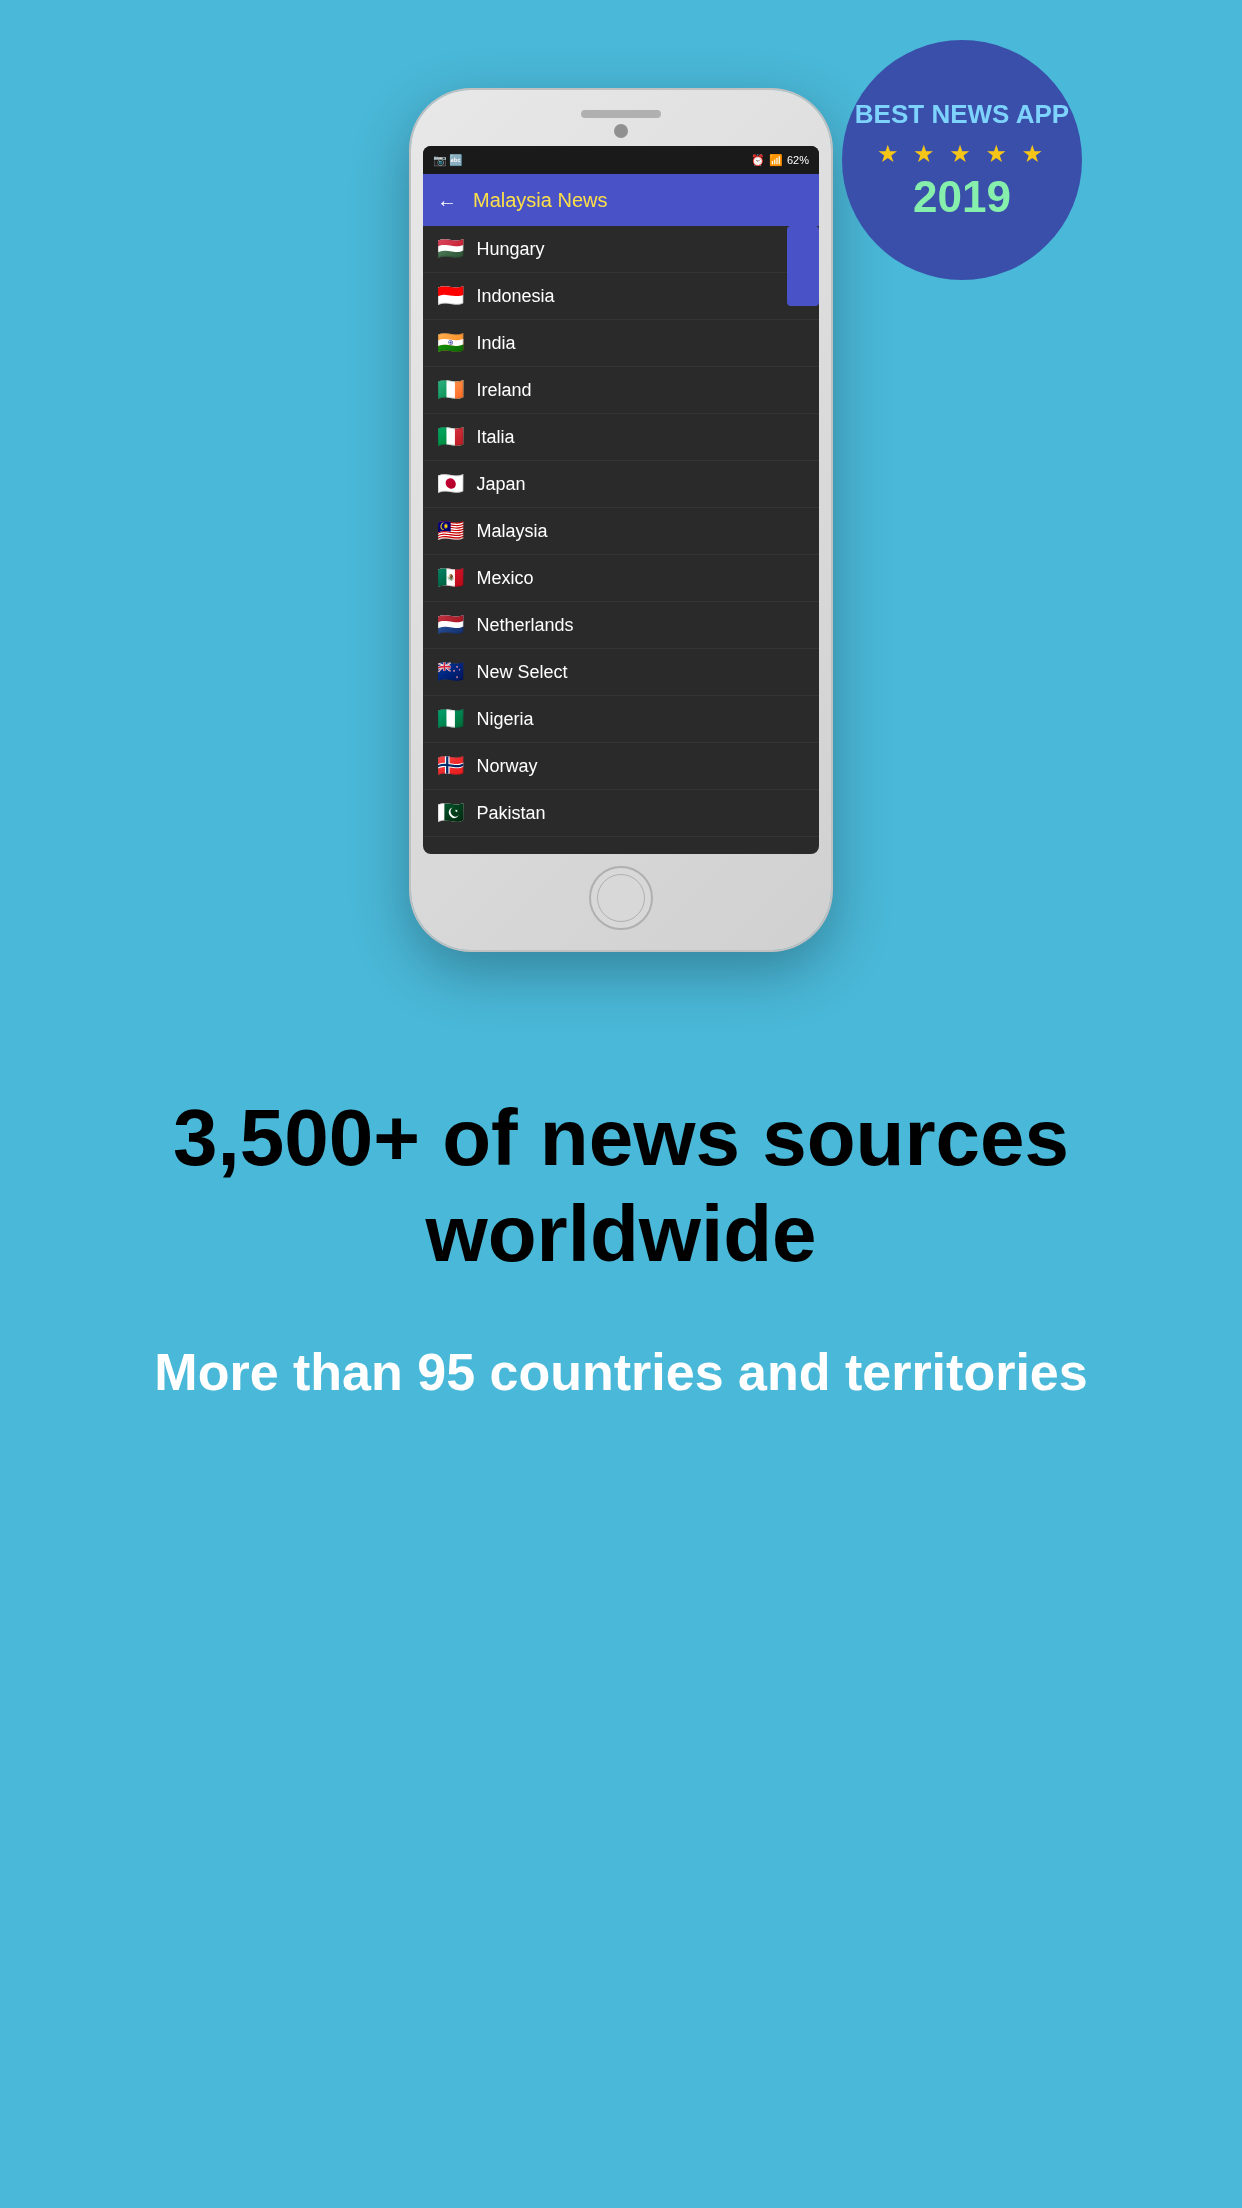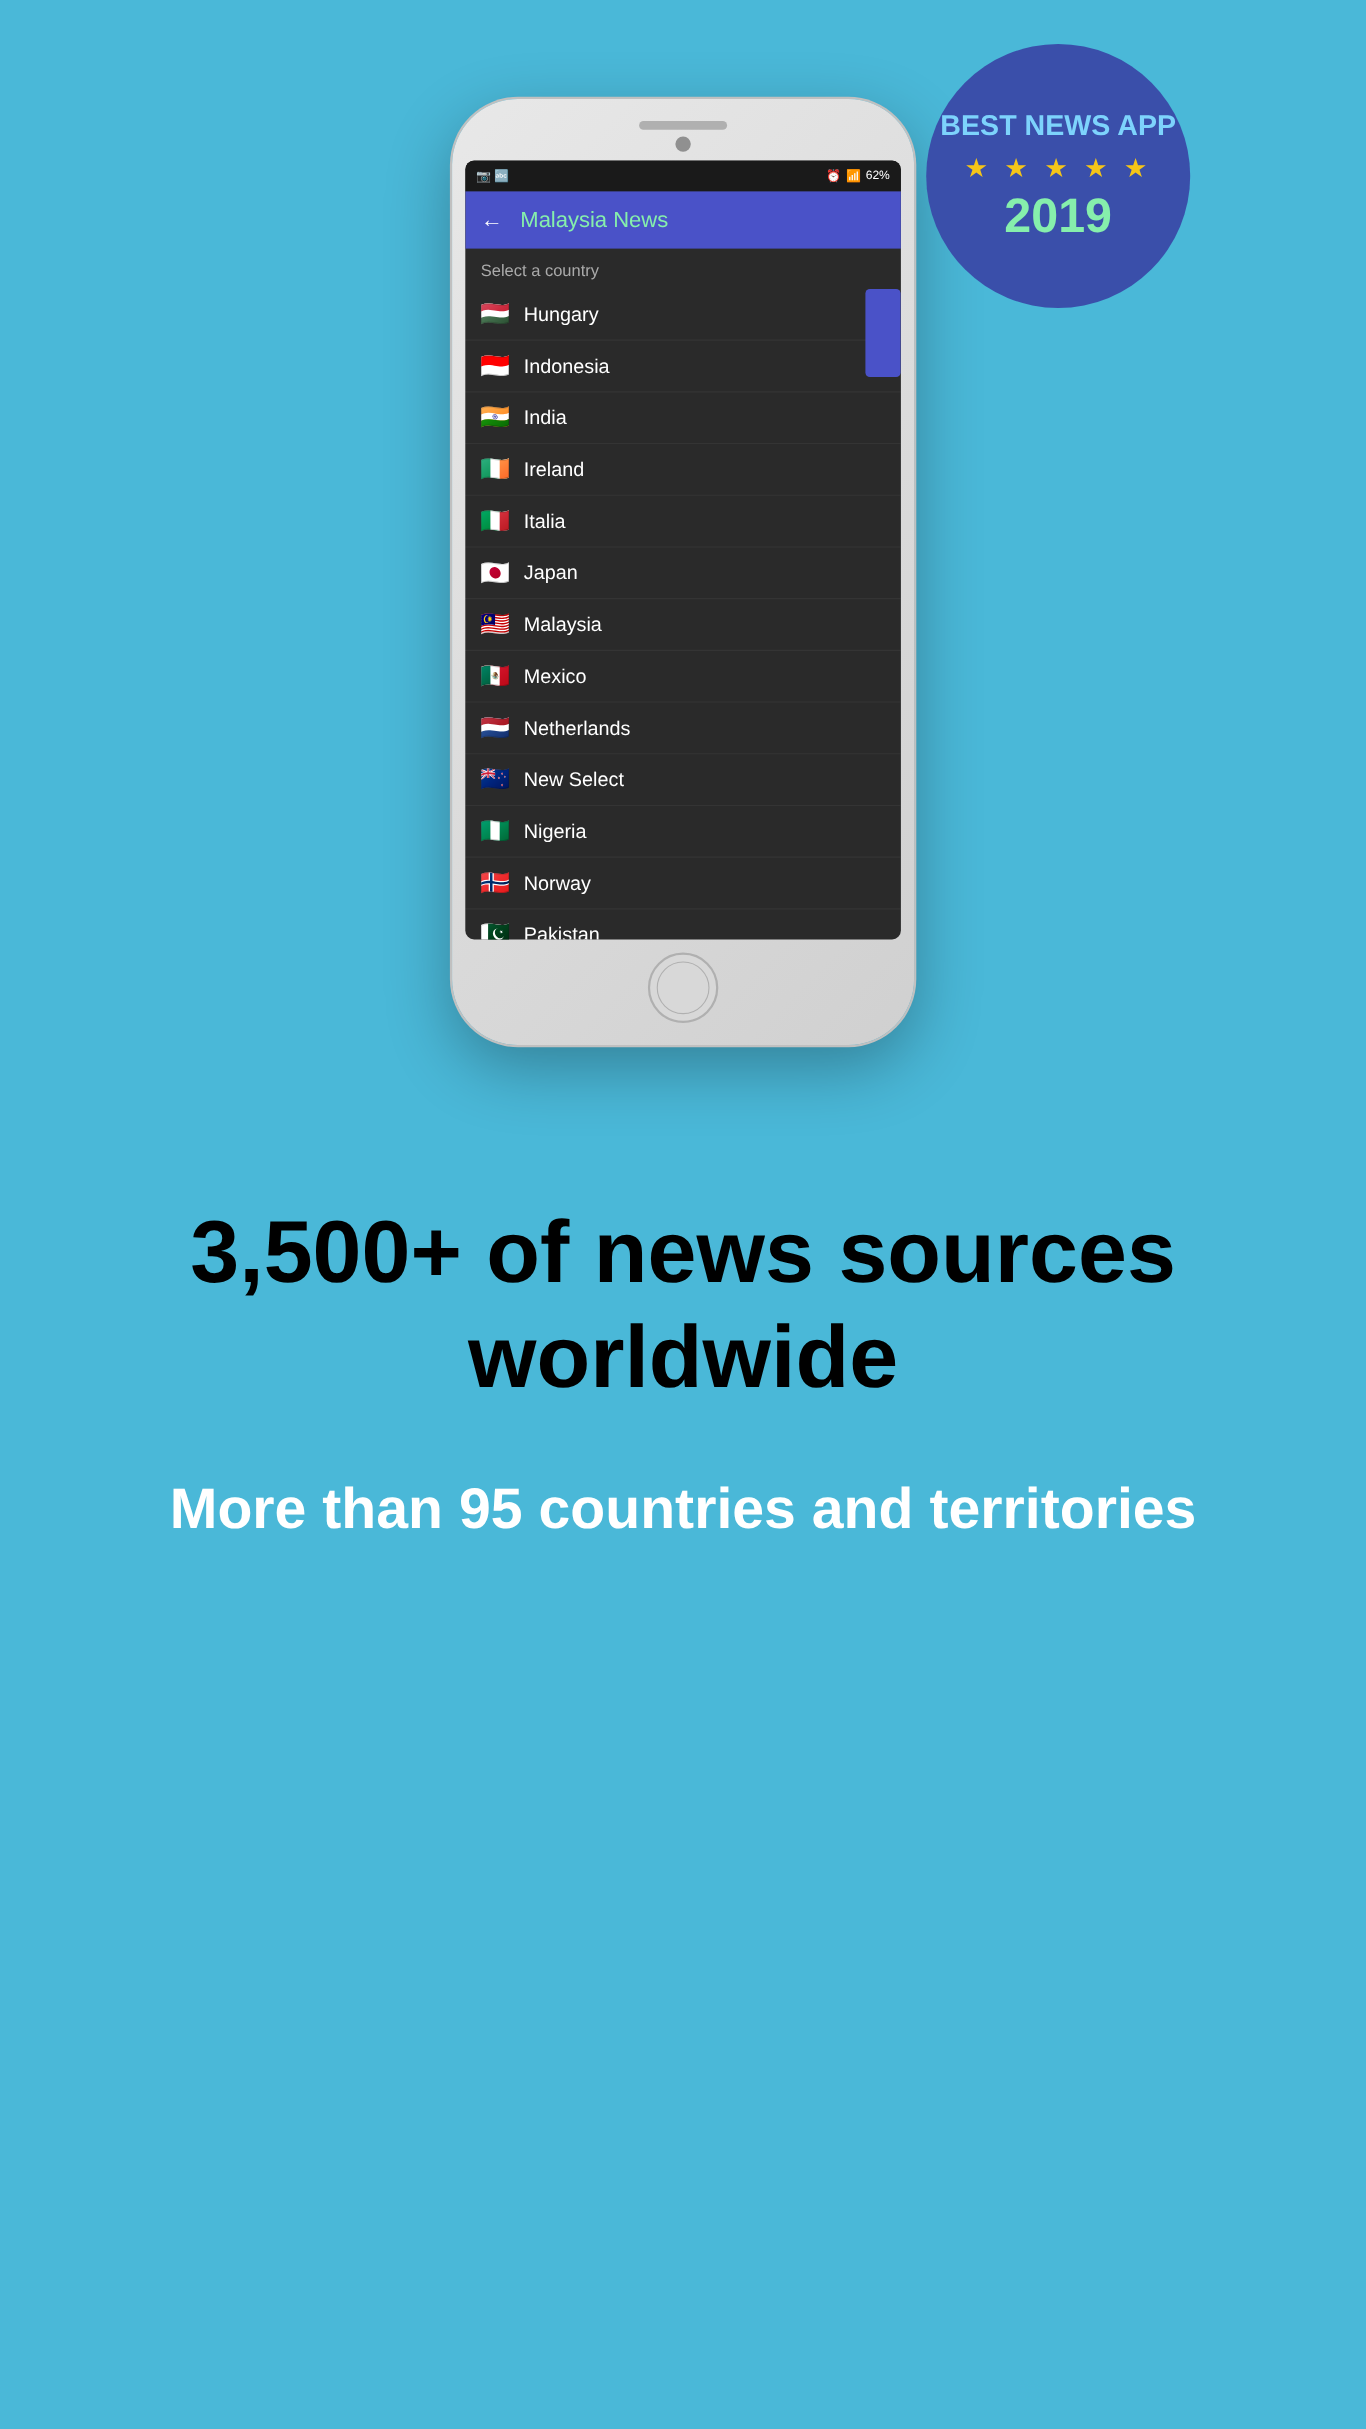--- a/index.html
+++ b/index.html
@@ -141,21 +141,21 @@
       gap: 16px;
     }
 
     .nav-back {
       color: white;
       font-size: 20px;
       cursor: pointer;
     }
 
     .nav-title {
-      color: #86efac;
+      color: #fde047;
       font-size: 20px;
       font-weight: 500;
     }
 
     .select-country-label {
       color: #aaaaaa;
       font-size: 15px;
       padding: 12px 14px 8px;
     }
 
@@ -270,21 +270,20 @@
           <span>📶</span>
           <span>62%</span>
         </div>
       </div>
 
       <div class="nav-bar">
         <span class="nav-back">←</span>
         <span class="nav-title">Malaysia News</span>
       </div>
 
-      <div class="select-country-label">Select a country</div>
 
       <div class="country-list">
 
         <div class="scroll-indicator"></div>
 
         <div id="countries-container">
             <div class="country-item">
               <span class="country-flag">🇭🇺</span>
               <span>Hungary</span>
               <span class="dropdown-arrow">▼</span>

